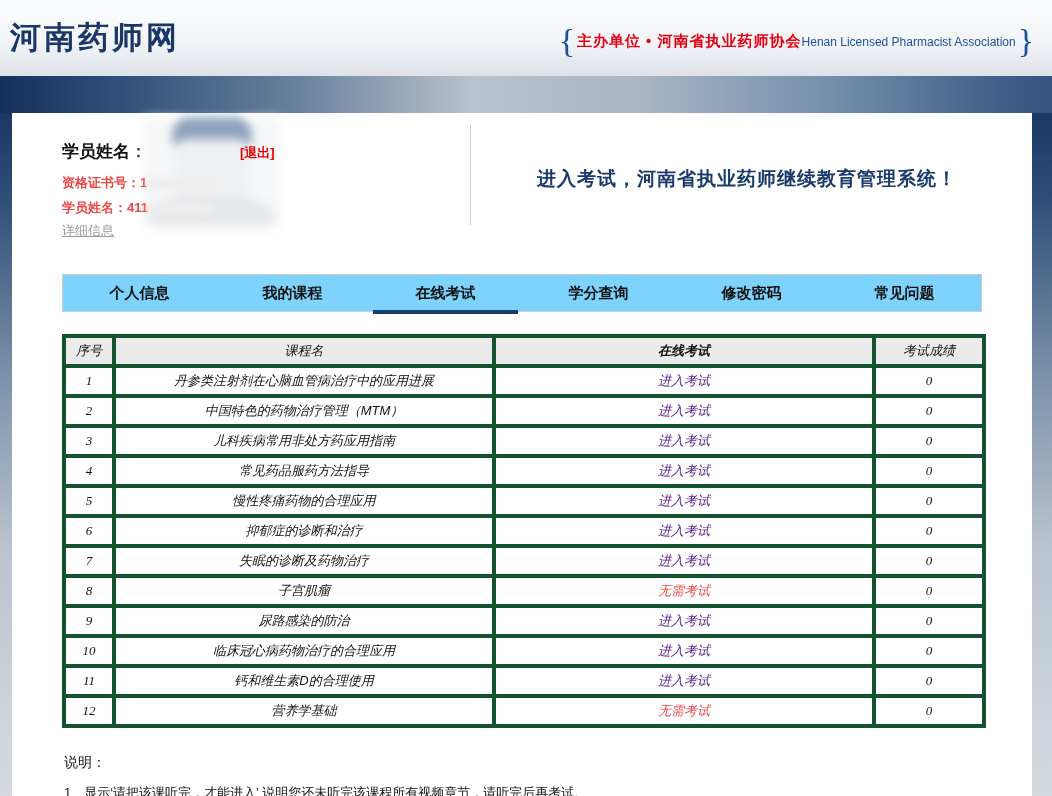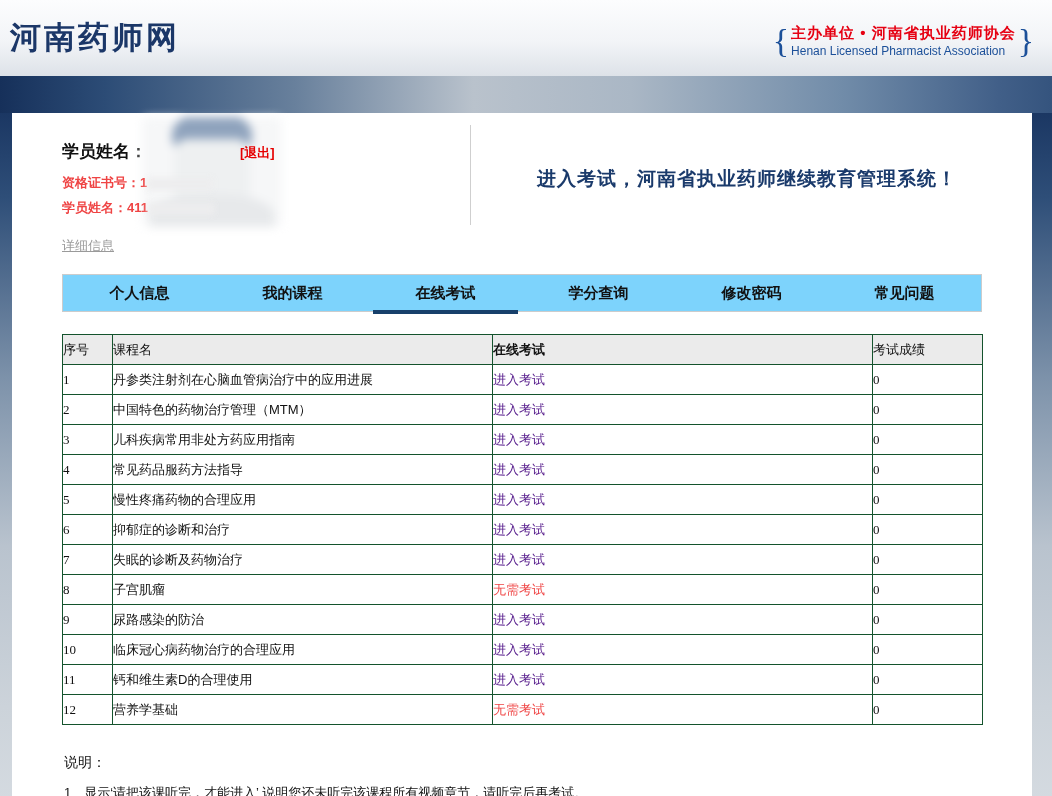--- a/index.html
+++ b/index.html
@@ -8,21 +8,21 @@
   
   .top-header{
     height:76px; width:100%;
     background:linear-gradient(180deg,#fcfdfe 0%,#f2f4f7 55%,#dde2e8 100%);
     display:flex; align-items:center; justify-content:space-between;
     padding:0 18px 0 10px;
   }
   .logo{ font-size:31px; font-weight:bold; color:#1b3768; letter-spacing:3px; }
   .sponsor{ display:flex; align-items:center; margin-top:6px; }
   .brace{ font-size:34px; color:#1c5099; font-weight:normal; line-height:0.9; font-family:"Liberation Serif",serif; }
-  .sponsor-lines{ display:flex; flex-direction:column; align-items:flex-start; padding:0 2px; }
+  .sponsor-lines{ display:flex; flex-direction:row; align-items:center; padding:0 2px; }
   .sponsor-cn{ color:#e60012; font-size:15px; font-weight:bold; letter-spacing:1px; }
   .sponsor-en{ color:#1c5099; font-size:12px; margin-top:1px; }
 
   
   .band{
     height:37px; width:100%;
     background:linear-gradient(90deg,#16305a 0%,#2c4c76 10%,#68809c 28%,#b9c2cc 45%,#aab7c5 60%,#718ca9 80%,#415f88 95%,#35547e 100%);
   }
 
   
@@ -42,21 +42,21 @@
     background:#f6f7f8; border-radius:6px; filter:blur(5px); overflow:hidden;
   }
   .avatar .cap{ position:absolute; left:30px; top:-6px; width:80px; height:46px; background:#8fa3bd; border-radius:50% 50% 40% 40%; }
   .avatar .face{ position:absolute; left:32px; top:22px; width:76px; height:70px; background:#eef0f1; border-radius:14px; }
   .avatar .body{ position:absolute; left:8px; top:78px; width:124px; height:50px; background:#e7e9eb; border-radius:40% 40% 0 0; }
   .logout{ position:absolute; left:228px; top:31px; color:#e60000; font-size:13px; font-weight:bold; text-decoration:none; }
   .meta-row{ position:absolute; left:50px; color:#ef4444; font-size:13px; white-space:nowrap;font-weight:bold; }
   .meta-cert{ top:61px; }
   .meta-id{ top:86px; }
   .blur-bar{ display:inline-block; width:66px; height:12px; background:#ededee; filter:blur(3px); vertical-align:middle; }
-  .detail-link{ position:absolute; left:50px; top:109px; color:#9a9a9a; font-size:13px; text-decoration:underline;margin-top:15px; }
+  .detail-link{ position:absolute; left:50px; top:109px; color:#9a9a9a; font-size:13px; text-decoration:underline; }
   .v-divider{ position:absolute; left:458px; top:12px; width:1px; height:100px; background:#cfcfcf; }
   .welcome{
     position:absolute; left:475px; top:53px; width:520px; text-align:center;
     color:#1a3a6b; font-size:19px; font-weight:bold; letter-spacing:1px;
     font-family:"Liberation Serif", serif;
   }
 
   
   .tabs{
     position:absolute; left:50px; top:161px; width:920px; height:38px;
@@ -69,22 +69,22 @@
   .tab.active::after{
     content:""; position:absolute; left:4px; right:4px; bottom:-3px; height:4px; background:#17406b;
   }
 
   
   .course-table{
     position:absolute; left:50px; top:221px; width:920px;
     border-collapse:collapse; table-layout:fixed;
   }
   .course-table th, .course-table td{
-    border:1px solid #14532d; text-align:left; font-size:13px; color:#111;
-    overflow:hidden; white-space:nowrap;
+    border:4px solid #14532d; text-align:center; font-size:13px; color:#111;
+    overflow:hidden; white-space:nowrap;font-style:italic;
   }
   .course-table th{ background:#ebebeb; height:30px; font-weight:normal; }
   .course-table th.bold{ font-weight:bold; }
   .course-table td{ height:30px; background:#fff; }
   .col-no{ width:50px; }
   .col-course{ width:380px; }
   .col-exam{ width:380px; }
   .col-score{ width:110px; }
   .num{ font-family:"Liberation Serif", serif; font-size:14px; }
   .exam-link{ color:#551a8b; text-decoration:none; cursor:pointer; }

